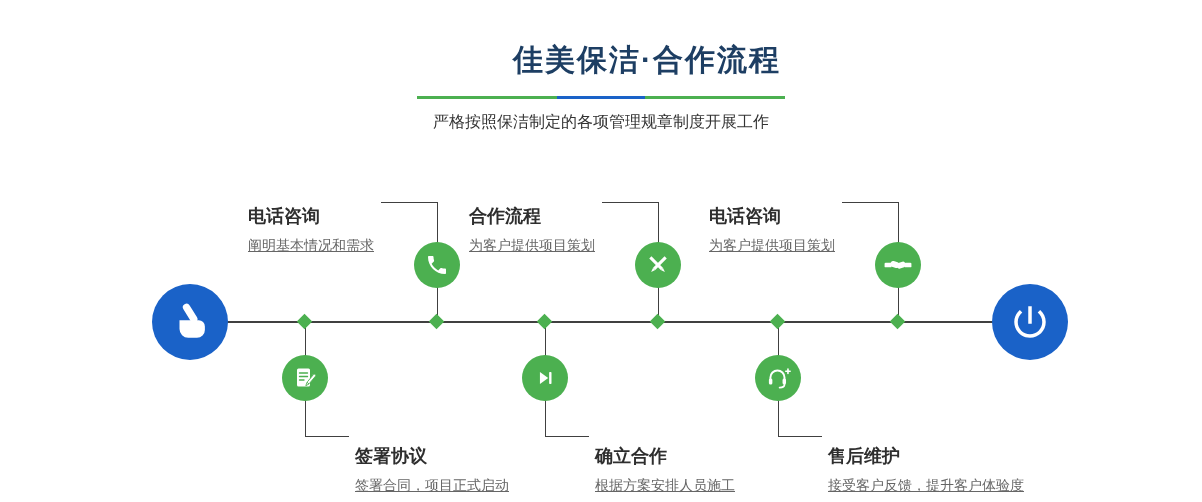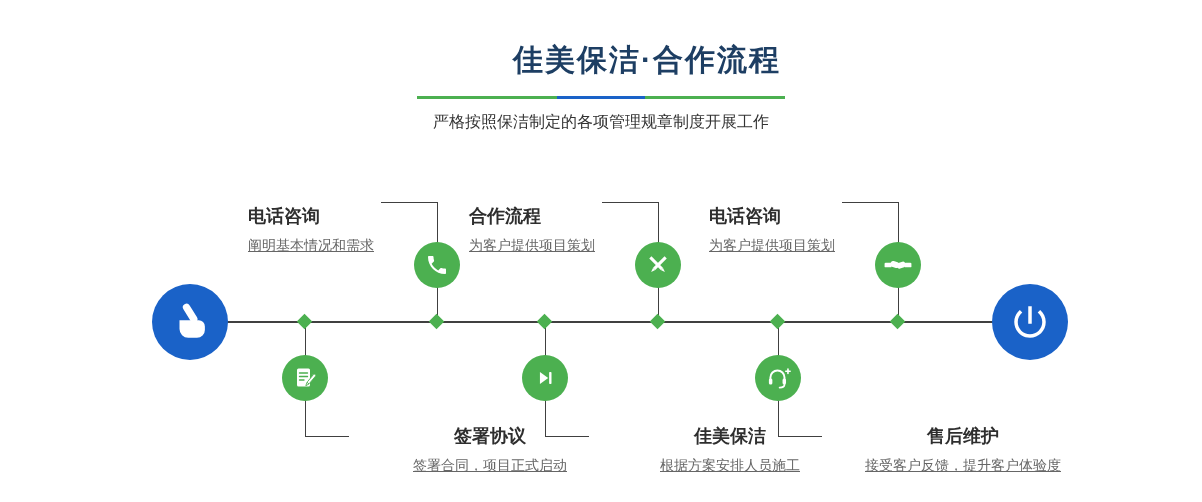--- a/index.html
+++ b/index.html
@@ -25,21 +25,21 @@
            background:var(--green,#4cb050);transform:rotate(45deg);z-index:2;}
   .endpoint{position:absolute;top:284px;width:76px;height:76px;border-radius:50%;
             background:var(--blue,#1a62c8);display:flex;align-items:center;
             justify-content:center;z-index:3;}
   .node{position:absolute;width:46px;height:46px;border-radius:50%;
         background:var(--green,#4cb050);display:flex;align-items:center;
         justify-content:center;z-index:3;}
   .node-top{top:242px;}
   .node-bottom{top:355px;}
   .label-top{position:absolute;top:204px;width:178px;}
-  .label-bottom{position:absolute;top:424px;width:270px;text-align:center;}
+  .label-bottom{position:absolute;top:444px;width:270px;text-align:left;}
   .step-title{font-size:18px;font-weight:bold;color:#2e2e2e;line-height:24px;}
   .step-desc{font-size:14px;color:#666;margin-top:8px;line-height:18px;text-decoration:underline;}
 </style>
 </head>
 <body>
 
 <div class="page">
 
   <div class="title">佳美保洁·合作流程</div>
   <div class="underline">
@@ -138,21 +138,21 @@
       <g transform="rotate(40 17.5 14)">
         <rect x="16.3" y="7" width="2.6" height="11" rx="0.6" fill="#fff" stroke="#4cb050" stroke-width="0.8"></rect>
         <path d="M16.3 18 L18.9 18 L17.6 21.4 Z" fill="#fff" stroke="#4cb050" stroke-width="0.8"></path>
       </g>
     </svg>
   </div>
 
   <div class="vline vline-bottom" style="left:545px"></div>
   <div class="hline hline-bottom" style="left:545px"></div>
   <div class="label-bottom" style="left:595px">
-    <div class="step-title">佳美保洁</div>
+    <div class="step-title">确立合作</div>
     <div class="step-desc">根据方案安排人员施工</div>
   </div>
   <div class="node node-bottom" style="left:522px">
     <svg viewBox="0 0 24 24" width="22" height="22">
       <g fill="#fff">
         <path d="M6.5 5.5 L15.5 12 L6.5 18.5 Z"></path>
         <rect x="16.5" y="5.5" width="2.6" height="13" rx="0.8"></rect>
       </g>
     </svg>
   </div>

